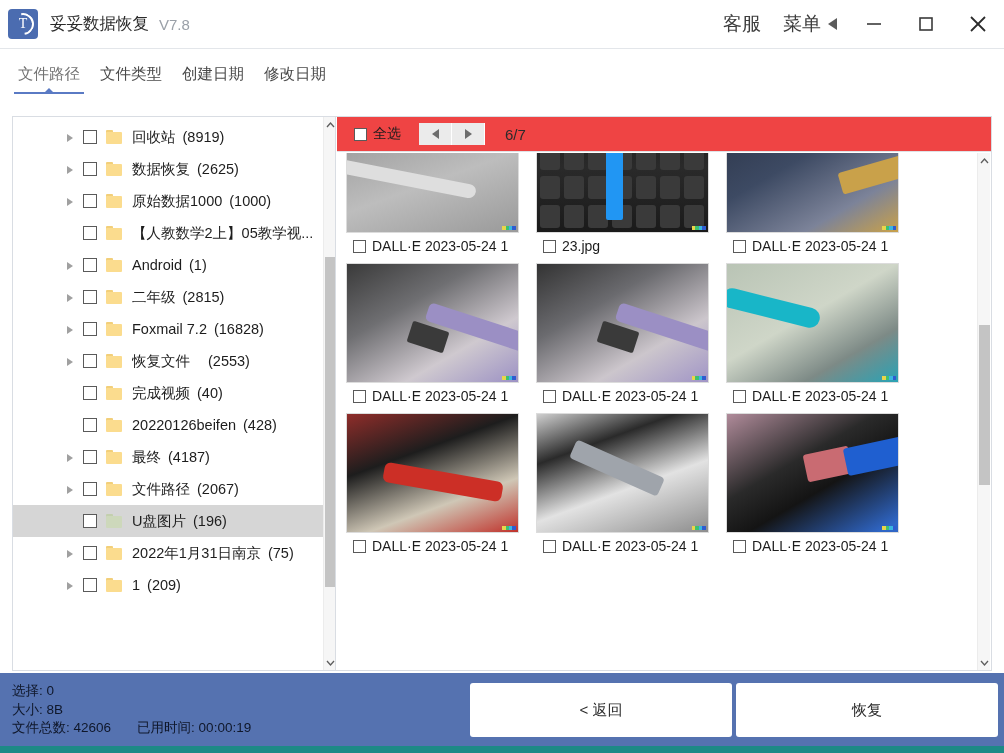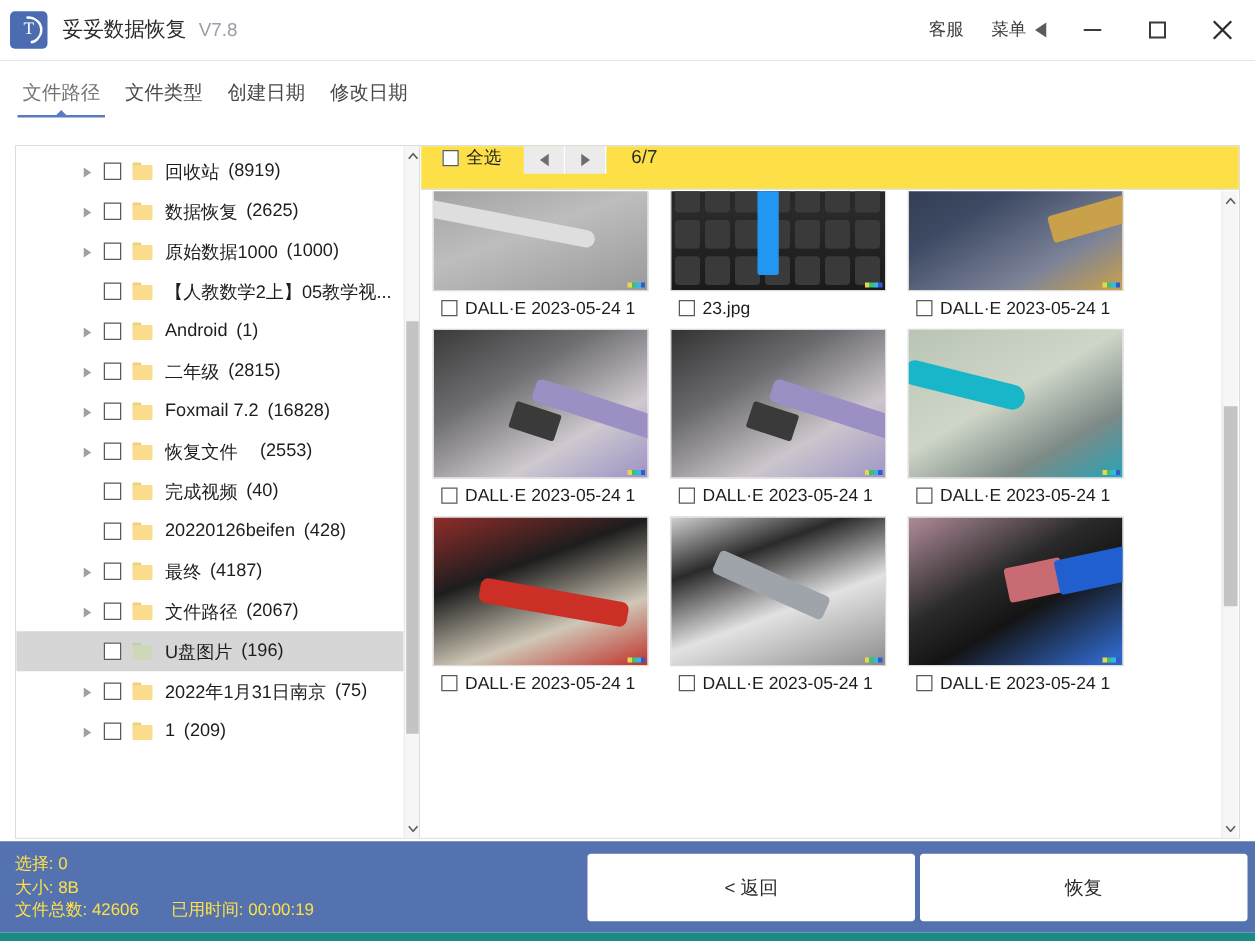--- a/index.html
+++ b/index.html
@@ -43,21 +43,21 @@
     font-family: "Liberation Serif", serif;
   }
   .app-title {
     margin-left: 12px; font-size: 16.5px; color: #2b2b2b;
   }
   .app-version {
     margin-left: 10px; font-size: 15px; color: #9aa0a8;
   }
   .tb-spacer { flex: 1 1 auto; }
   .tb-text {
-    font-size: 14px; color: #3d3d3d; padding: 0 11px;
+    font-size: 19px; color: #3d3d3d; padding: 0 11px;
     cursor: default; display: flex; align-items: center; height: 32px; justify-content: center;
   }
   .tri-left {
     display: inline-block; margin-left: 7px;
     width: 0; height: 0;
     border-top: 6px solid transparent; border-bottom: 6px solid transparent;
     border-right: 9px solid #5b5b5b;
   }
   .winbtn {
     width: 52px; height: 48px;
@@ -199,21 +199,21 @@
   }
 
   
   .prev-pane {
     position: absolute; left: 324px; top: 0; width: 654px; height: 553px;
     background: #ffffff;
   }
   .prev-head {
     position: absolute; left: 0; top: 0; width: 654px; height: 35px;
     border-bottom: 1px solid #dfe2e6;
-    display: flex; align-items: flex-start; background: #fde047;
+    display: flex; align-items: center; background: #ef4444;
   }
   .selall {
     display: flex; align-items: center; margin-left: 11px; cursor: default;
   }
   .selall .cb2 {
     width: 13px; height: 13px; border: 1.3px solid #5a5a5a; background: #fff;
   }
   .selall span { margin-left: 6px; font-size: 14px; color: #1d1d1d; }
   .pager { display: flex; margin-left: 18px; }
   .pg {
@@ -255,21 +255,21 @@
     white-space: nowrap; overflow: hidden;
   }
 
   
   .bottom {
     position: absolute; left: 0; top: 673px; width: 1004px; height: 73px;
     background: #5572b0;
   }
   .status {
     position: absolute; left: 12px; top: 9px;
-    color: #fde047; font-size: 13.5px; line-height: 18.5px;
+    color: #0f172a; font-size: 13.5px; line-height: 18.5px;
   }
   .status .ln2 { display: flex; gap: 26px; }
   .bbtn {
     position: absolute; top: 10px; height: 54px; background: #ffffff;
     border-radius: 3px; display: flex; align-items: center; justify-content: center;
     font-size: 15px; color: #2b2b2b; cursor: default;
   }
   .bbtn.back { left: 470px; width: 262px; }
   .bbtn.rec  { left: 736px; width: 262px; }
   .teal {

